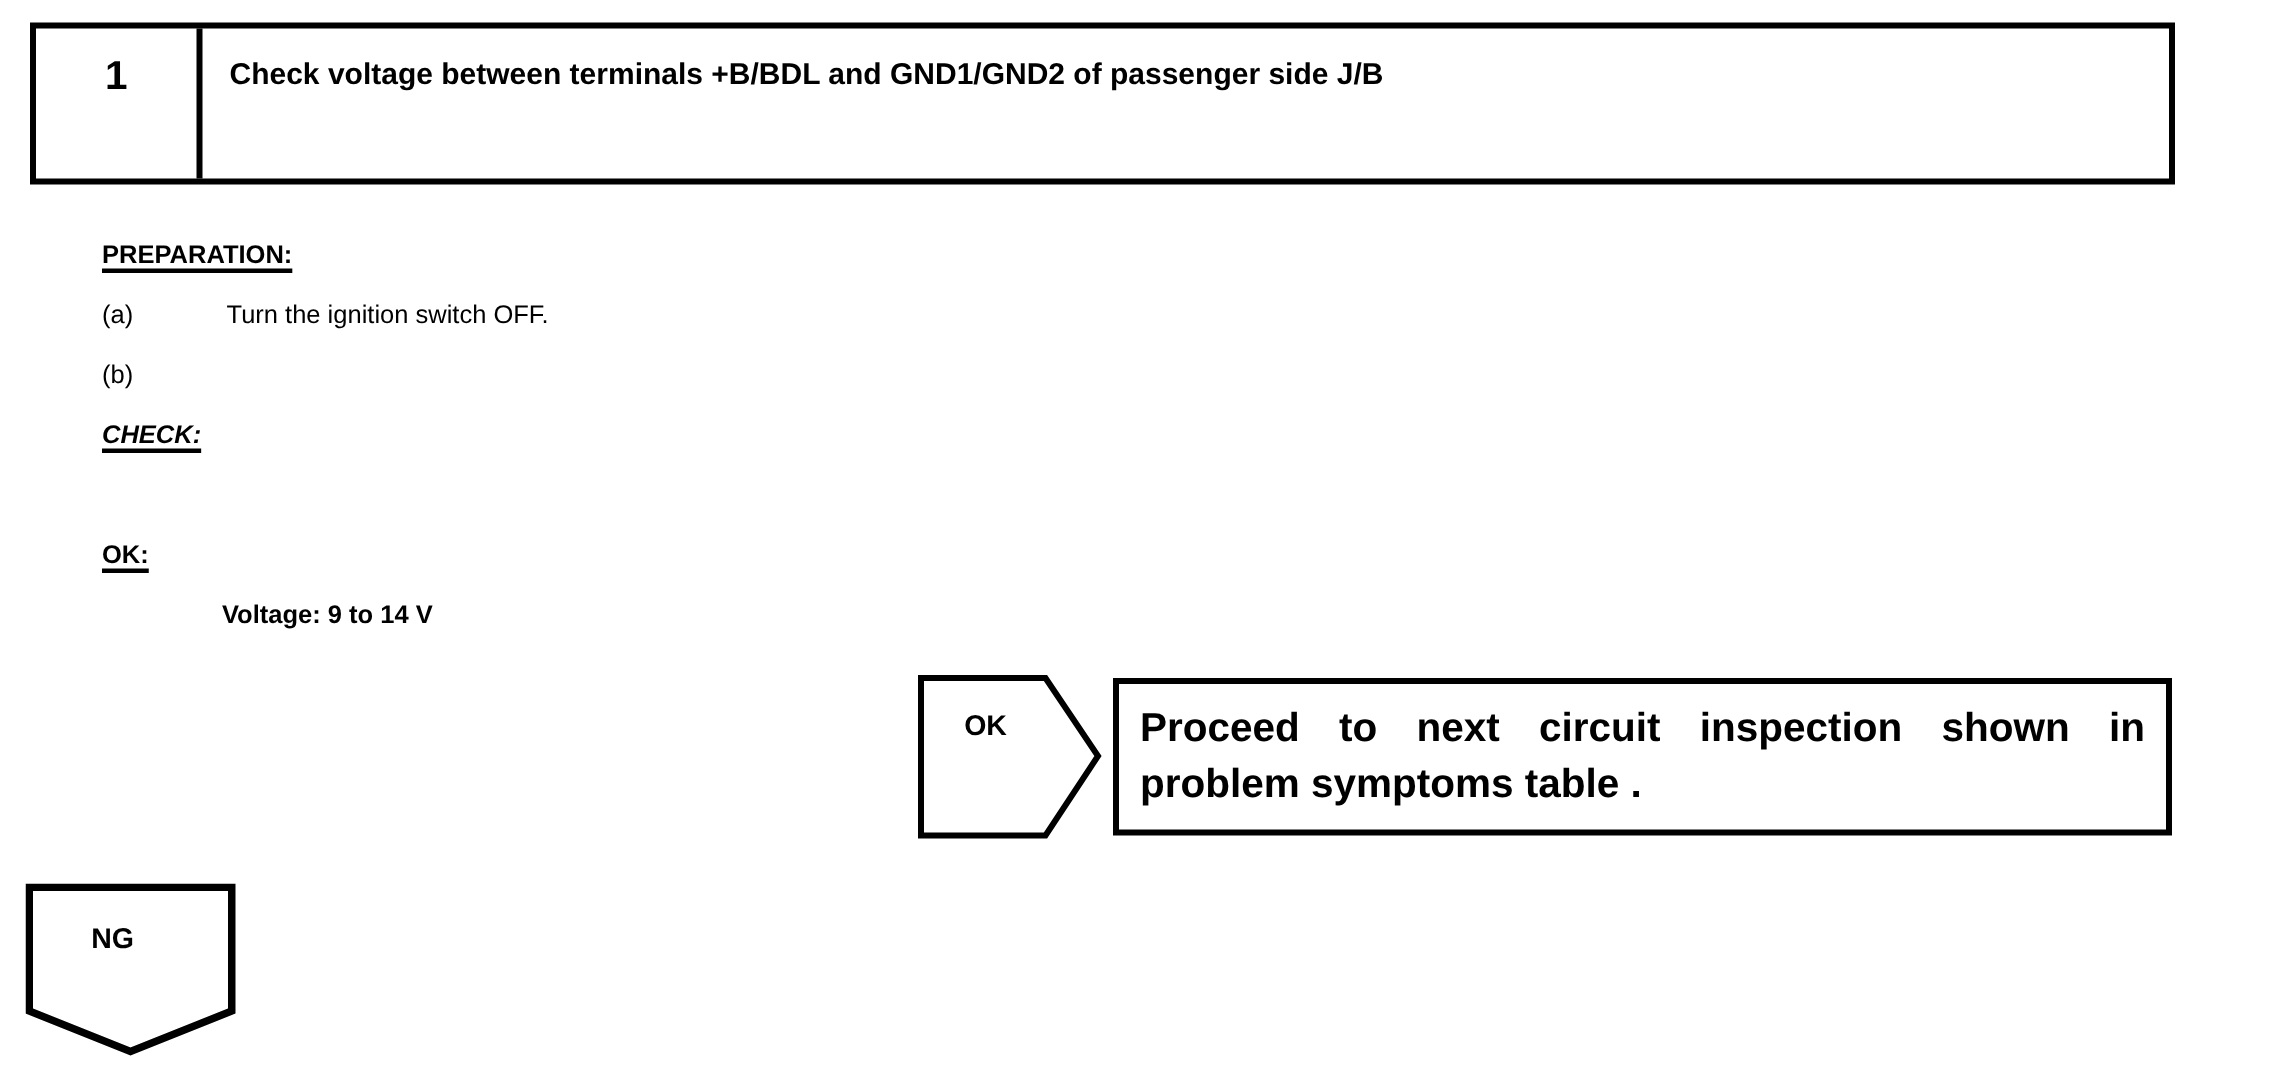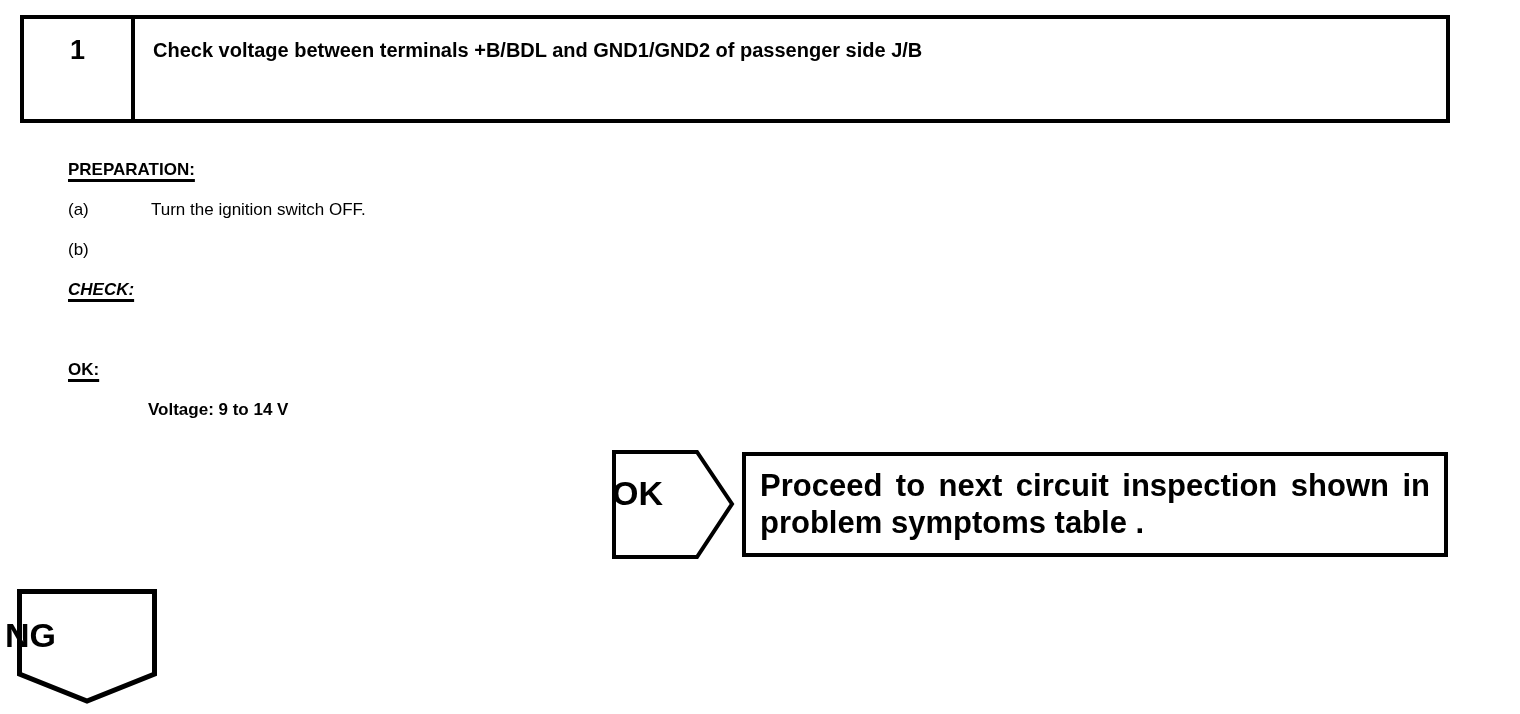--- a/index.html
+++ b/index.html
@@ -68,38 +68,38 @@
   .spec {
     left: 100px;
     font-weight: bold;
   }
 
   
   .flow-svg { position: absolute; }
   .flow-label {
     position: absolute;
     font-weight: bold;
-    font-size: 34px;
-    text-align: left;
+    font-size: 19px;
+    text-align: center;
   }
   .ok-label { left: 612px; top: 474px; width: 90px; }
   .ng-label { left: 5px; top: 616px; width: 140px; }
 
   .result-box {
     position: absolute;
     left: 742px; top: 452px;
     width: 706px; height: 105px;
     border: 4px solid #000;
     box-sizing: border-box;
     padding: 11px 14px 0 14px;
     background: #fff;
   }
   .result-line {
     font-weight: bold;
-    font-size: 31px;
+    font-size: 27px;
     line-height: 37px;
     white-space: nowrap;
   }
   .result-line.justified {
     white-space: normal;
     text-align: justify;
     text-align-last: justify;
   }
 </style>
 </head>

